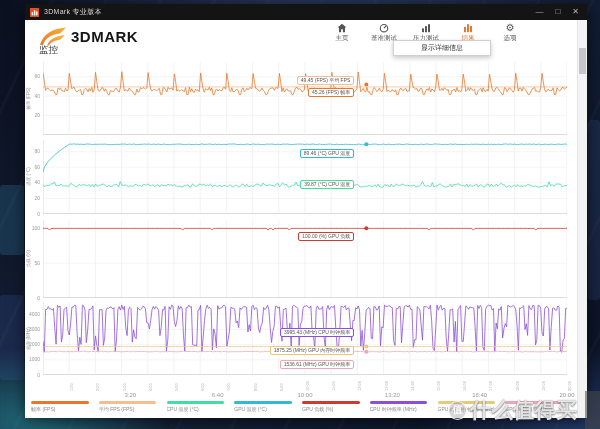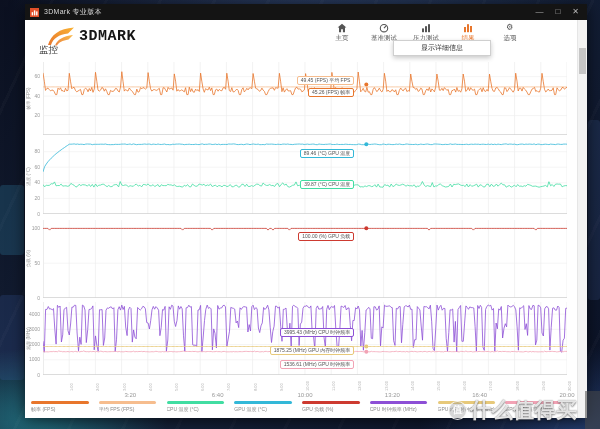--- a/index.html
+++ b/index.html
@@ -20,21 +20,21 @@
   
   .win{position:absolute;left:25px;top:4px;width:562px;height:414px;background:#fff;
     box-shadow:0 3px 14px rgba(0,0,0,.65);}
   .titlebar{position:absolute;left:0;top:0;right:0;height:16px;background:#141414;
     display:flex;align-items:center;}
   .tb-icon{margin-left:5px;width:9px;height:9px;flex:0 0 auto;}
   .tb-title{margin-left:5px;font-size:7px;color:#d8d8d8;letter-spacing:.3px;}
   .tb-ctrls{margin-left:auto;display:flex;align-items:center;gap:12px;padding-right:8px;}
   .tb-ctrls span{color:#b5b5b5;font-size:8px;line-height:8px;cursor:default;}
 
-  .header{position:absolute;left:12px;top:16px;right:0;height:40px;background:#fff;font-family:Liberation Mono, monospace;}
+  .header{position:absolute;left:4px;top:16px;right:0;height:40px;background:#fff;}
   .logo{position:absolute;left:10px;top:6px;display:flex;align-items:center;gap:4px;}
   .logo-text{font-size:15px;font-weight:bold;color:#151515;letter-spacing:.5px;}
   .nav{position:absolute;right:62px;top:2px;display:flex;gap:12px;}
   .nav-item{display:flex;flex-direction:column;align-items:center;gap:1px;min-width:30px;cursor:pointer;}
   .nav-ico{height:11px;display:flex;align-items:center;justify-content:center;color:#555;font-size:10px;line-height:10px;}
   .nav-label{font-size:6.5px;color:#555;white-space:nowrap;}
   .nav-item.active .nav-label{color:#e8762c;}
   .dropdown{position:absolute;left:368px;top:36px;width:96px;height:14px;background:#fff;
     border:1px solid #cfcfcf;box-shadow:0 2px 5px rgba(0,0,0,.22);z-index:40;
     font-size:7px;color:#333;display:flex;align-items:center;justify-content:center;cursor:pointer;}

